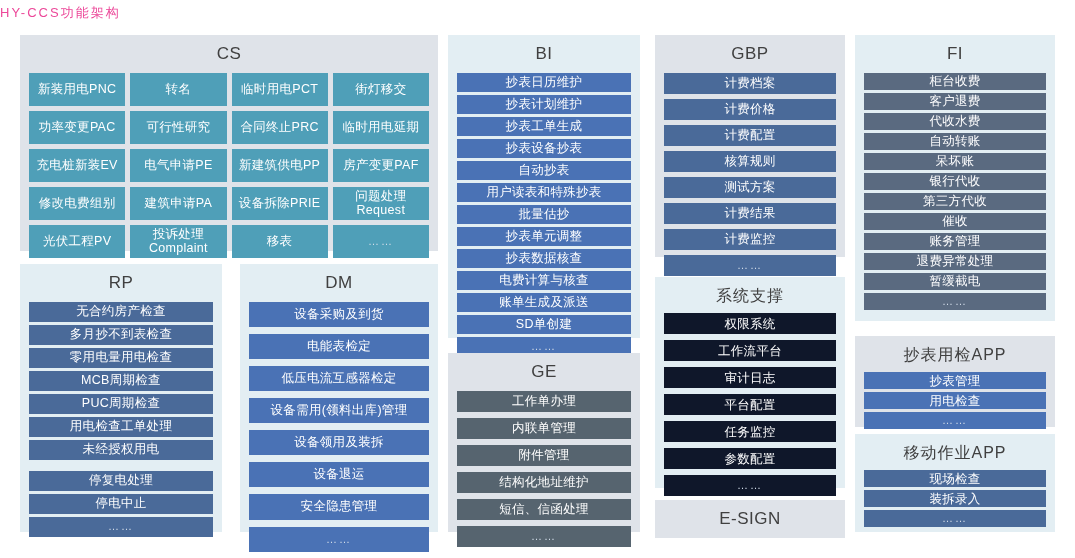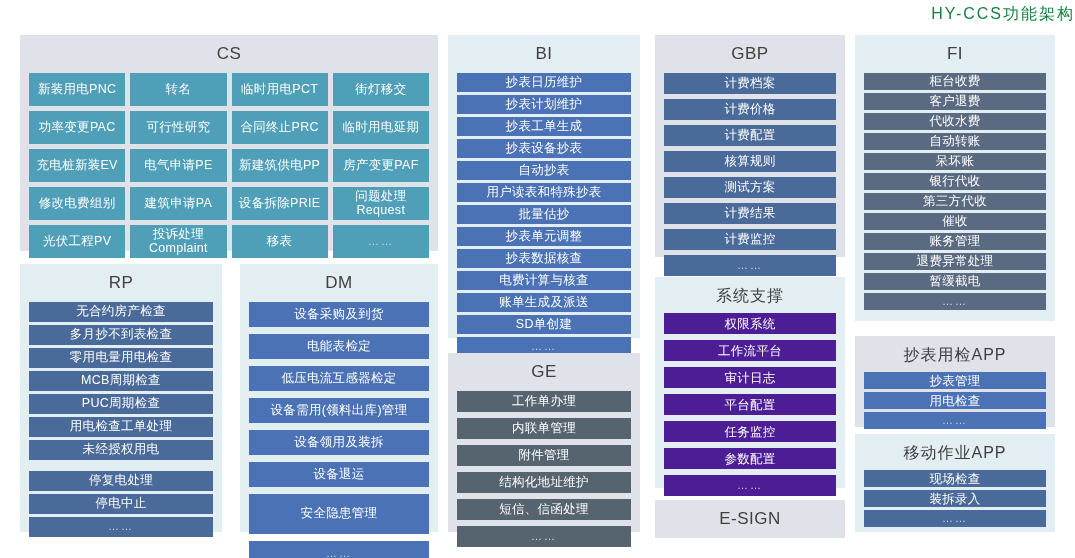--- a/index.html
+++ b/index.html
@@ -16,24 +16,24 @@
     overflow: hidden;
     position: relative;
   }
 
   
   #diagram-title {
     position: absolute;
     left: 0;
     top: 4px;
     width: 1075px;
-    text-align: right;
-    font-size: 16px;
+    text-align: left;
+    font-size: 13px;
     letter-spacing: 2px;
-    color: #15803d;
+    color: #ec4899;
     font-weight: 400;
   }
 
   
   #canvas {
     position: absolute;
     left: 0;
     top: 0;
     width: 1075px;
     height: 558px;
@@ -73,21 +73,21 @@
     white-space: pre-line;
   }
   .chip.dots { color: #d2dce8; letter-spacing: 2px; font-size: 11px; }
 
   
   .chip.teal   { background: #4f9fb8; }
   .chip.blue   { background: #4a72b5; }
   .chip.navy   { background: #4a6a99; }
   .chip.slate  { background: #5a6a80; }
   .chip.steel  { background: #56646f; }
-  .chip.cyan2  { background: #4c1d95; }
+  .chip.cyan2  { background: #0f172a; }
 
   
   .stack { display: flex; flex-direction: column; gap: 3px; }
   .stack .chip { height: 19px; }
 
   
   .grid4 {
     display: grid;
     grid-template-columns: repeat(4, 1fr);
     gap: 5px;
@@ -156,21 +156,21 @@
 
   <div class="panel tone-cyan" id="panel-dm" style="left:240px; top:264px; width:198px; height:268px;">
     <div class="panel-title">DM</div>
     <div class="stack" id="dm-stack" style="gap:7px;">
         <div class="chip blue" style="height: 25px;">设备采购及到货</div>
         <div class="chip blue" style="height: 25px;">电能表检定</div>
         <div class="chip blue" style="height: 25px;">低压电流互感器检定</div>
         <div class="chip blue" style="height: 25px;">设备需用(领料出库)管理</div>
         <div class="chip blue" style="height: 25px;">设备领用及装拆</div>
         <div class="chip blue" style="height: 25px;">设备退运</div>
-        <div class="chip blue" style="height: 40px;">安全隐患管理</div>
+        <div class="chip blue" style="height: 26px;">安全隐患管理</div>
         <div class="chip blue dots" style="height: 25px;">……</div>
       </div>
   </div>
 
   <div class="panel tone-cyan" id="panel-bi" style="left:448px; top:35px; width:192px; height:303px;">
     <div class="panel-title">BI</div>
     <div class="stack" id="bi-stack">
         <div class="chip blue" style="height: 19px;">抄表日历维护</div>
         <div class="chip blue" style="height: 19px;">抄表计划维护</div>
         <div class="chip blue" style="height: 19px;">抄表工单生成</div>

